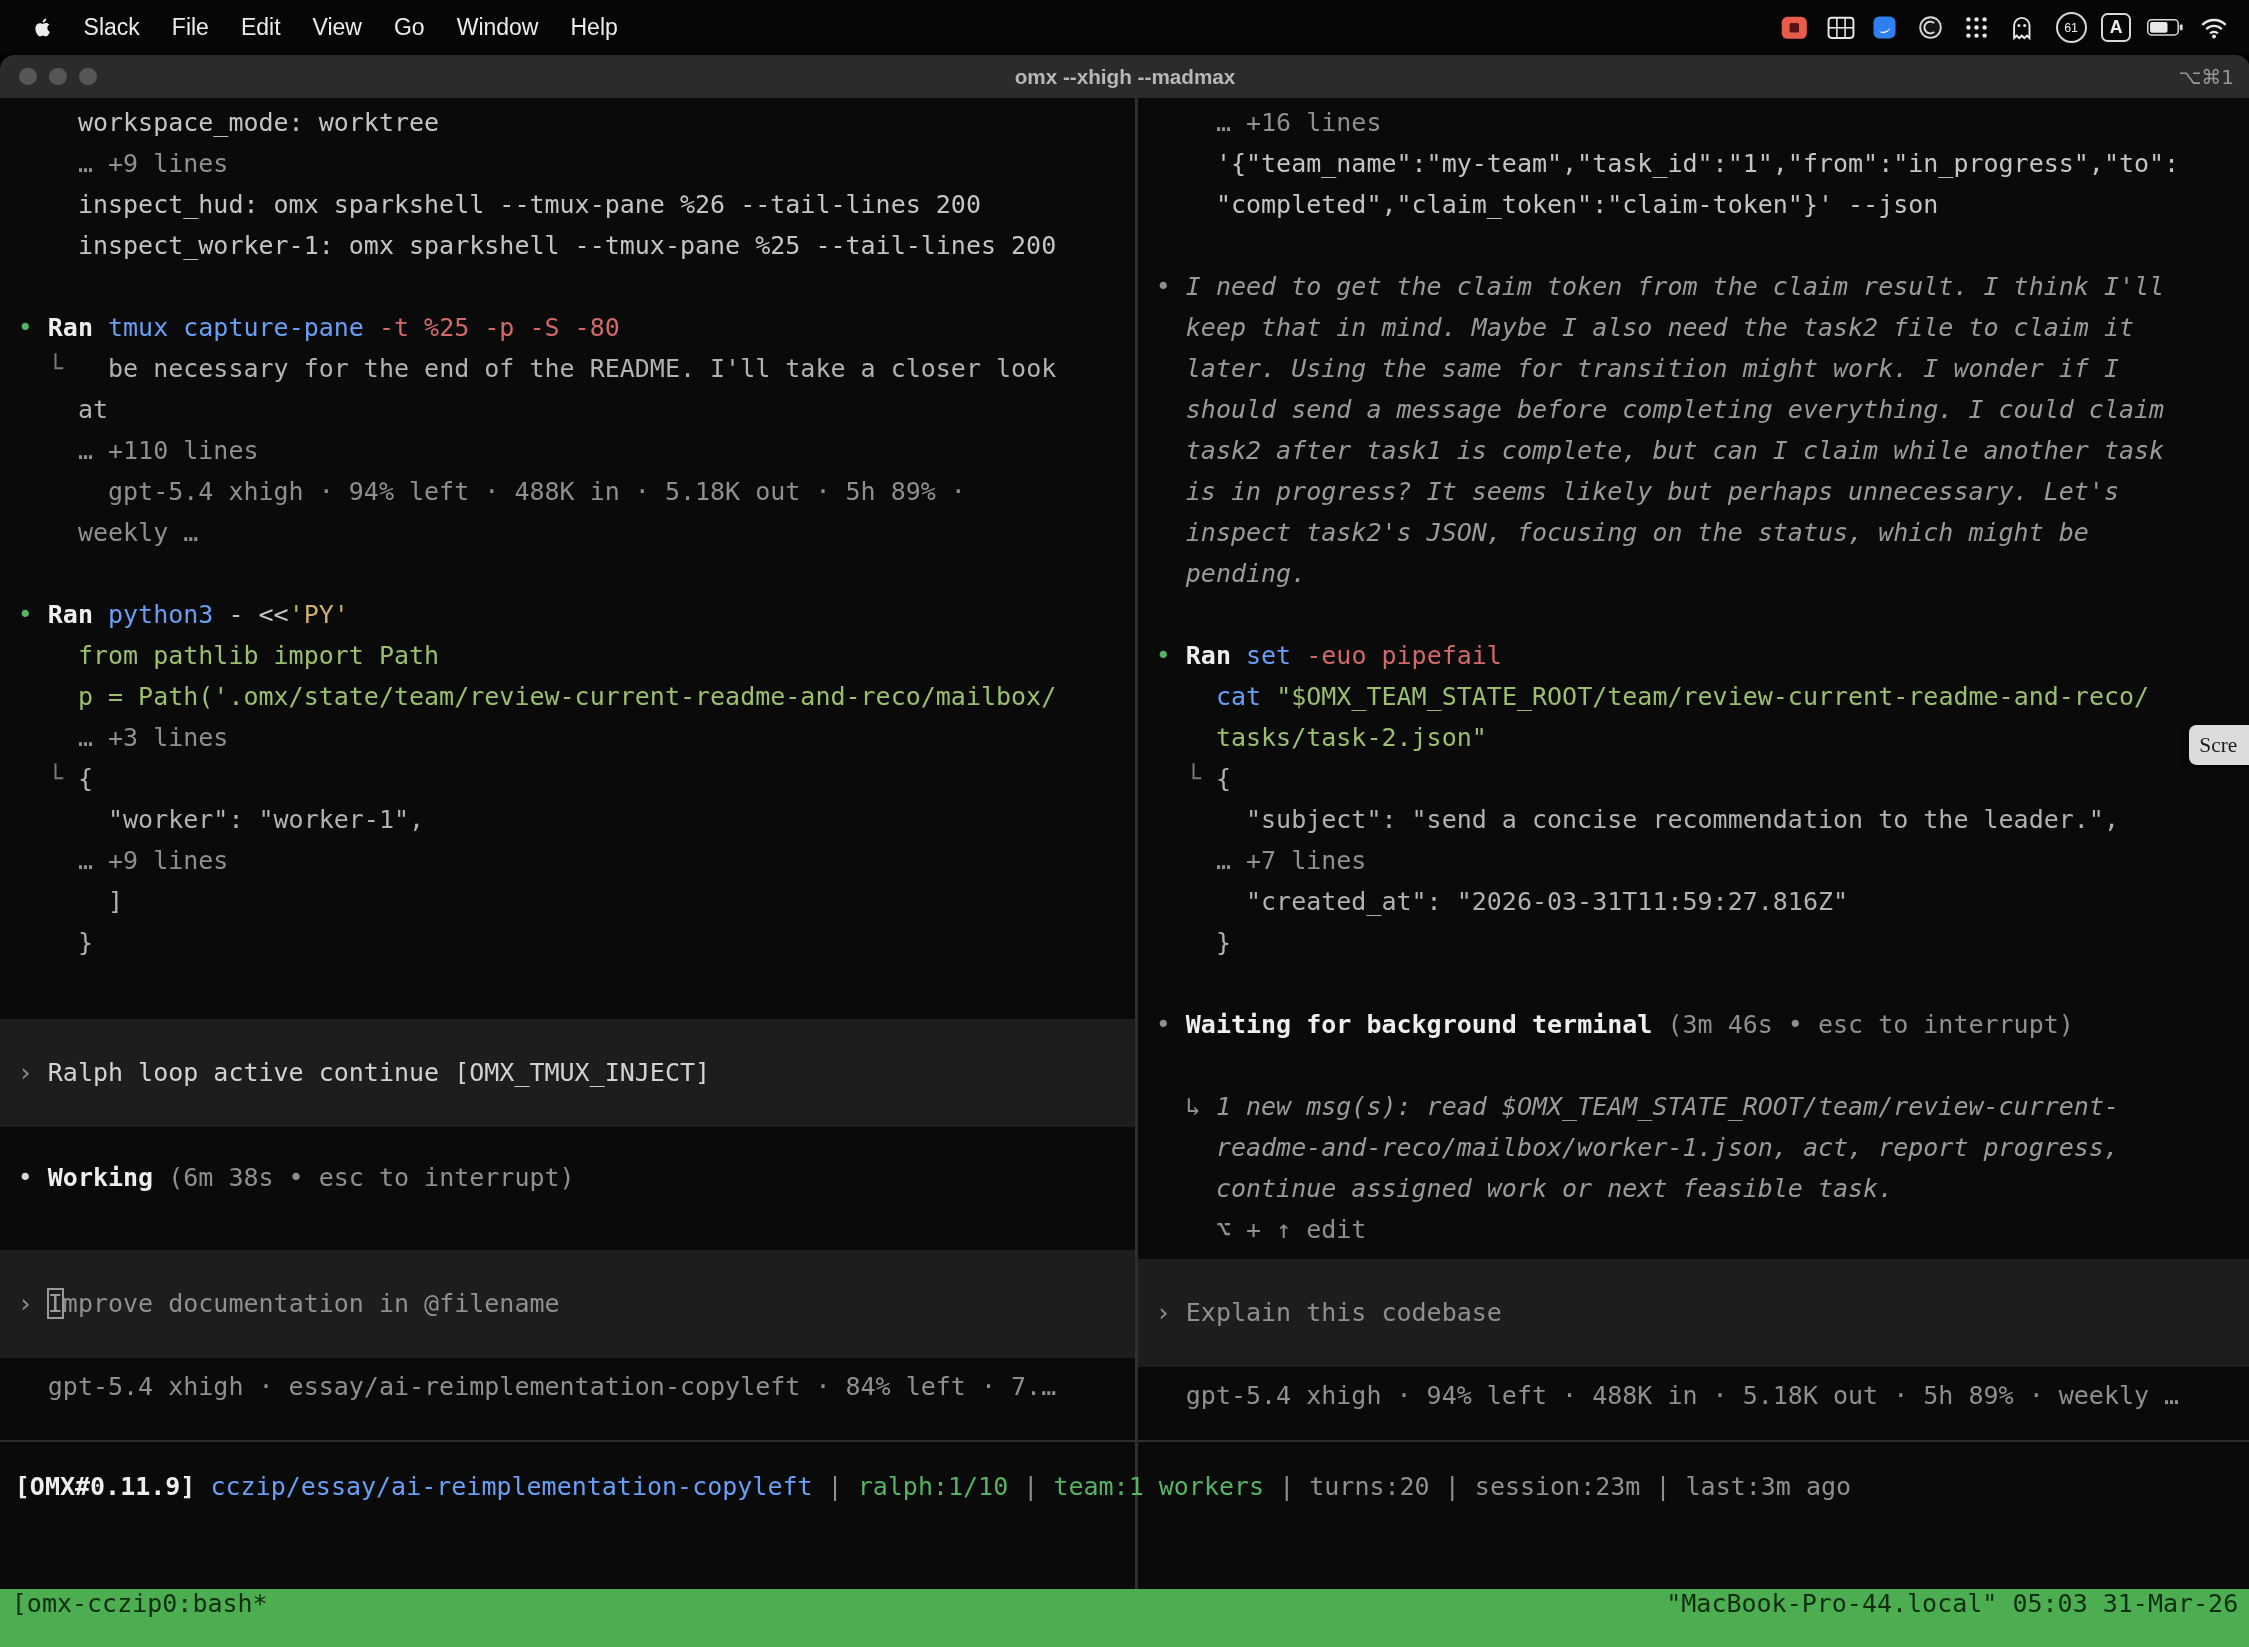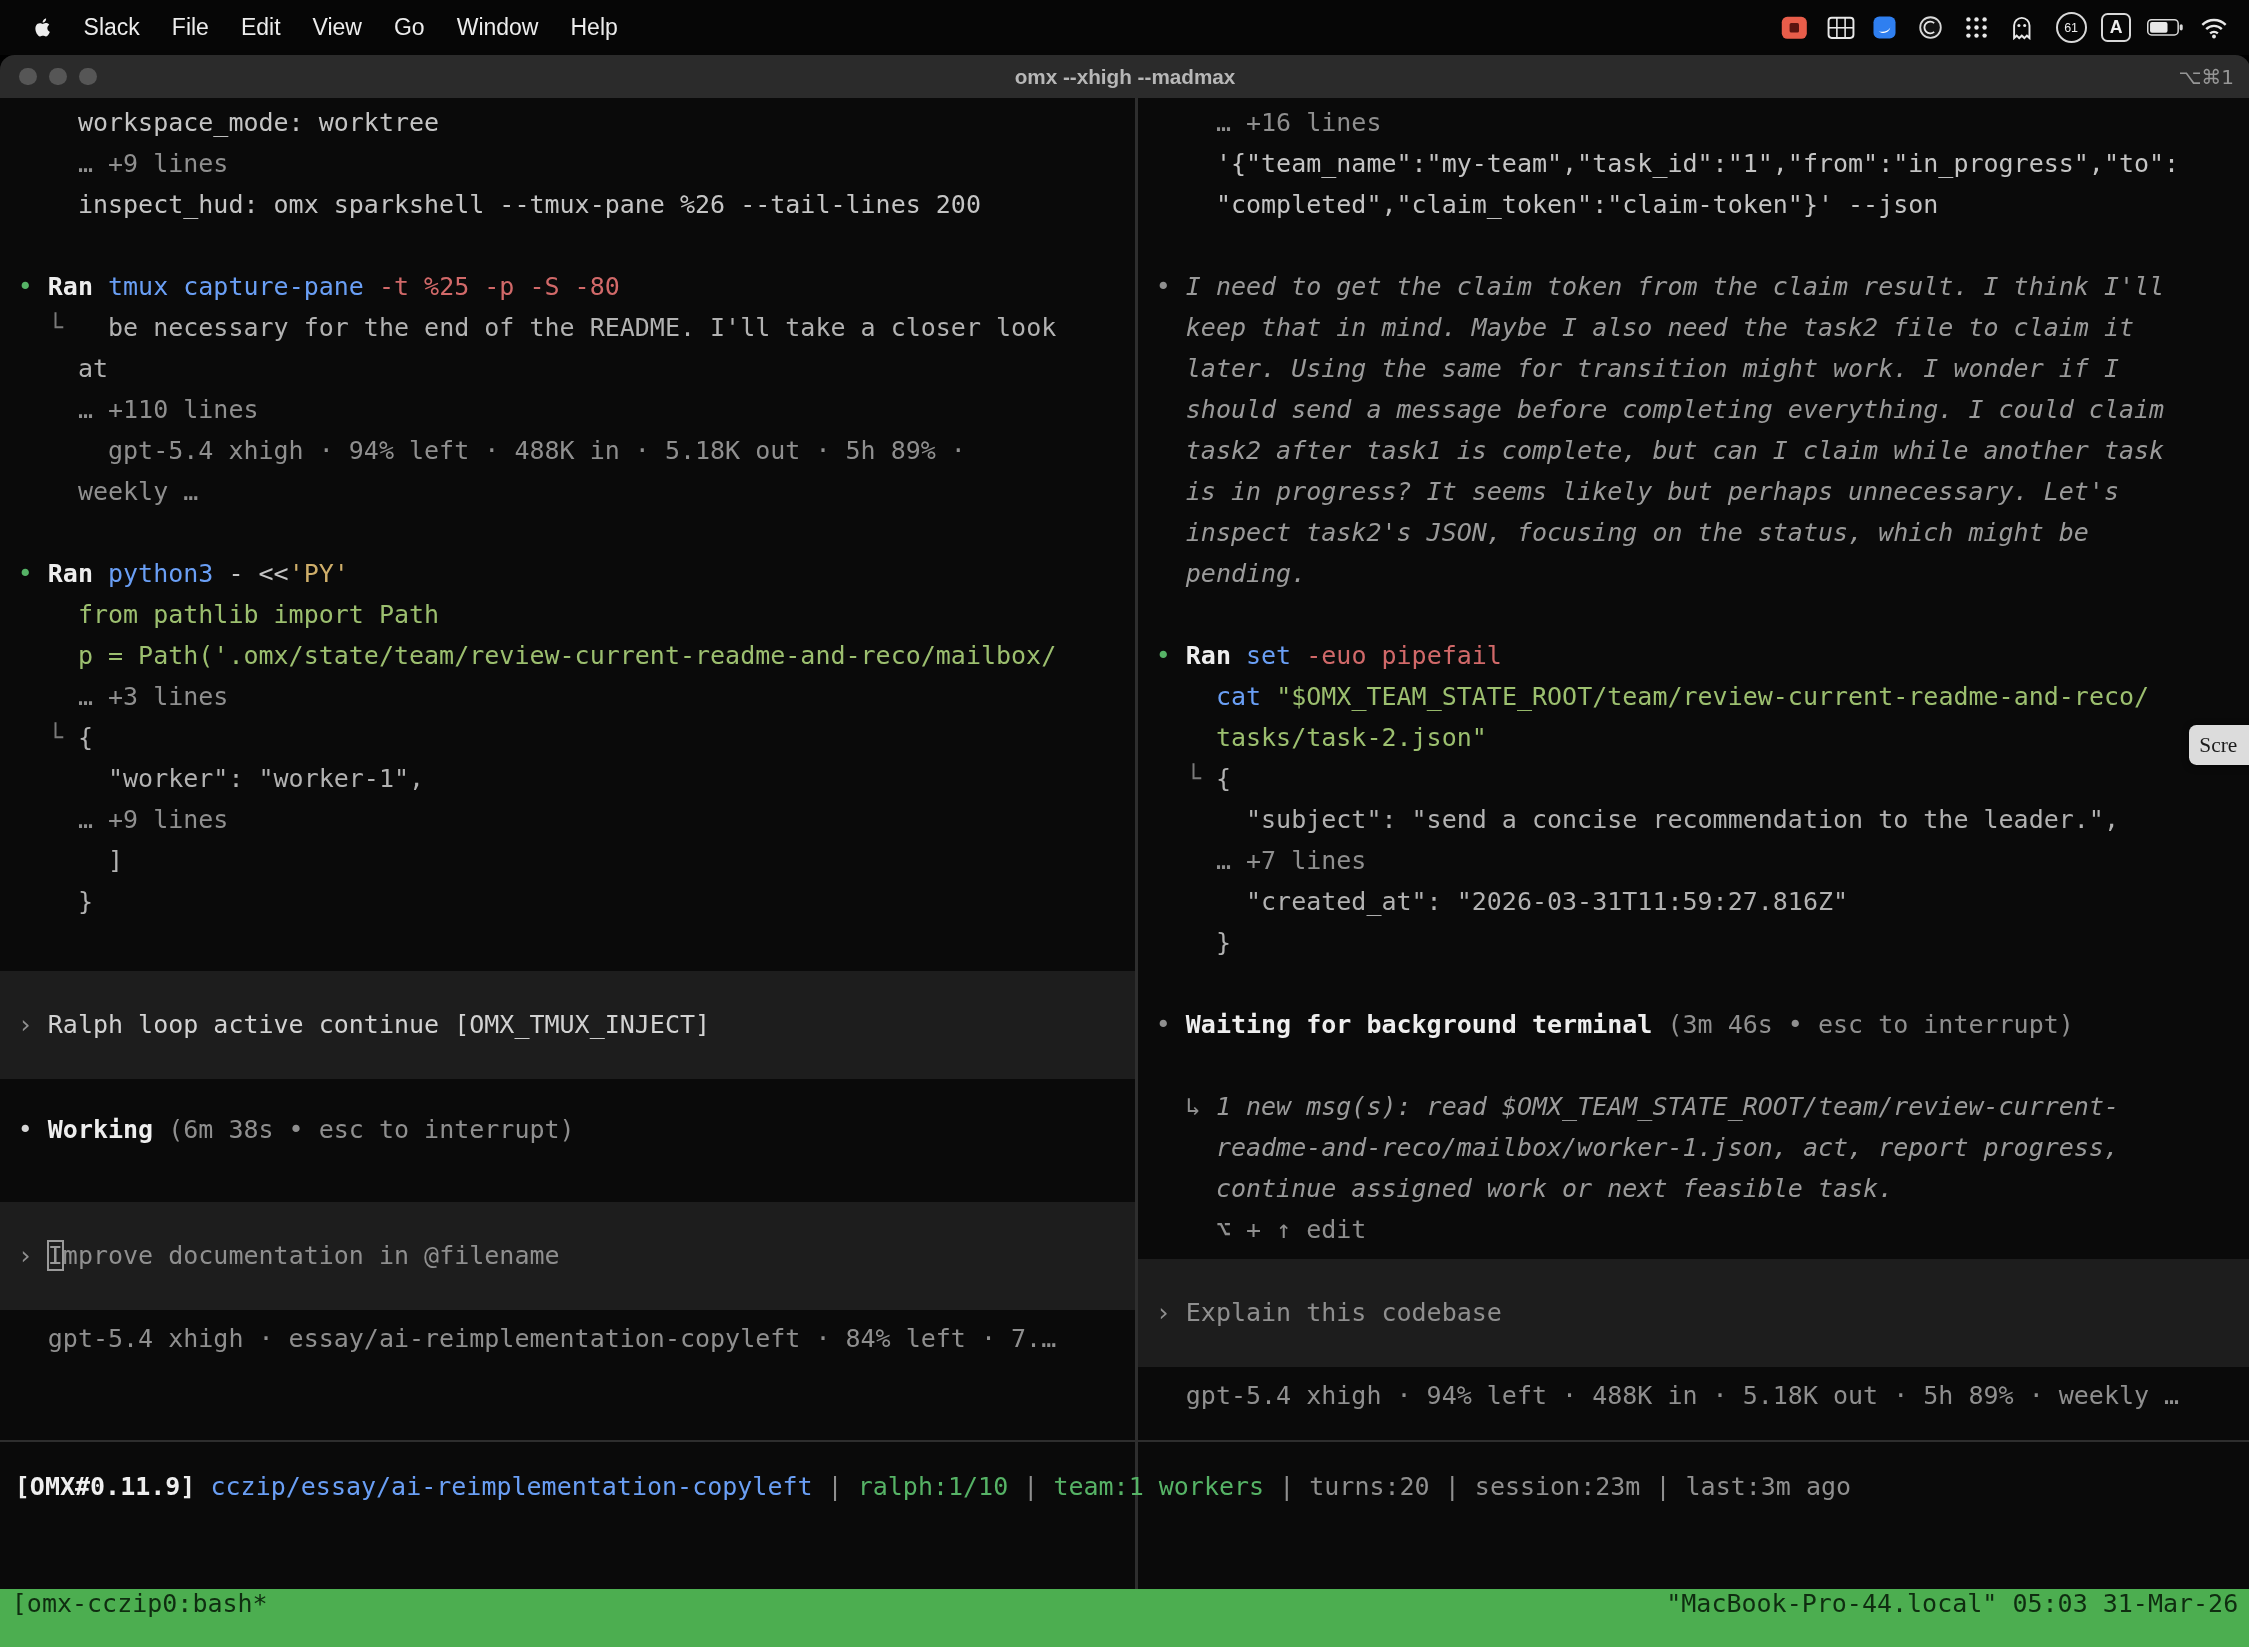--- a/index.html
+++ b/index.html
@@ -38,21 +38,21 @@
   
   .term{position:absolute;top:43px;left:0;right:0;height:1604px;overflow:hidden}
   .pane{position:absolute;top:0;height:100%;overflow:hidden;padding-top:4.4px}
   .pane-left{left:0;width:1135px}
   .pane-right{left:1138px;right:0}
   .v-div{position:absolute;top:0;left:1135px;width:3px;height:100%;background:#2e2e2e}
   .h-div{position:absolute;top:1385px;left:0;right:0;height:1.5px;background:#2e2e2e}
 
   .row{height:41px;line-height:41px;font-size:25px;white-space:pre;color:var(--fg);padding-left:17.7px}
   .row.band{background:#1d1d1d;height:108px;line-height:108px;width:100%}
-  .gap-band1{margin-top:8px}
+  .gap-band1{margin-top:15px}
   .gap-working{margin-top:30px}
   .gap-band2{margin-top:52px}
   .gap-band-right{margin-top:8.9px}
   .gap-footer{margin-top:7.4px}
 
   .c-fg{color:var(--fg)}
   .c-dim{color:#8f8f8f}
   .c-dim2{color:#7a7a7a}
   .c-out{color:#b2b2b2}
   .c-bold{color:#eeeeee;font-weight:700}
@@ -183,20 +183,21 @@
     </span>
     <span class="win-title">omx --xhigh --madmax</span>
     <span class="win-hint">⌥⌘1</span>
   </div>
 
   <div class="term">
     <div class="pane pane-left">
         <div class="row"><span class="c-fg">    workspace_mode: worktree</span></div>
         <div class="row"><span class="c-dim">    … +9 lines</span></div>
         <div class="row"><span class="c-fg">    inspect_hud: omx sparkshell --tmux-pane %26 --tail-lines 200</span></div>
+        <div class="row"><span class="c-fg">    inspect_worker-1: omx sparkshell --tmux-pane %25 --tail-lines 200</span></div>
         <div class="row"></div>
         <div class="row"><span class="c-bullet-green">• </span><span class="c-bold">Ran </span><span class="c-blue">tmux capture-pane</span><span class="c-red"> -t %25 -p -S -80</span></div>
         <div class="row"><span class="c-dim2">  └   </span><span class="c-out">be necessary for the end of the README. I'll take a closer look</span></div>
         <div class="row"><span class="c-out">    at</span></div>
         <div class="row"><span class="c-dim">    … +110 lines</span></div>
         <div class="row"><span class="c-dim">      gpt-5.4 xhigh · 94% left · 488K in · 5.18K out · 5h 89% ·</span></div>
         <div class="row"><span class="c-dim">    weekly …</span></div>
         <div class="row"></div>
         <div class="row"><span class="c-bullet-green">• </span><span class="c-bold">Ran </span><span class="c-blue">python3</span><span class="c-fg"> - &lt;&lt;</span><span class="c-yellow">'PY'</span></div>
         <div class="row"><span class="c-green">    from pathlib import Path</span></div>

